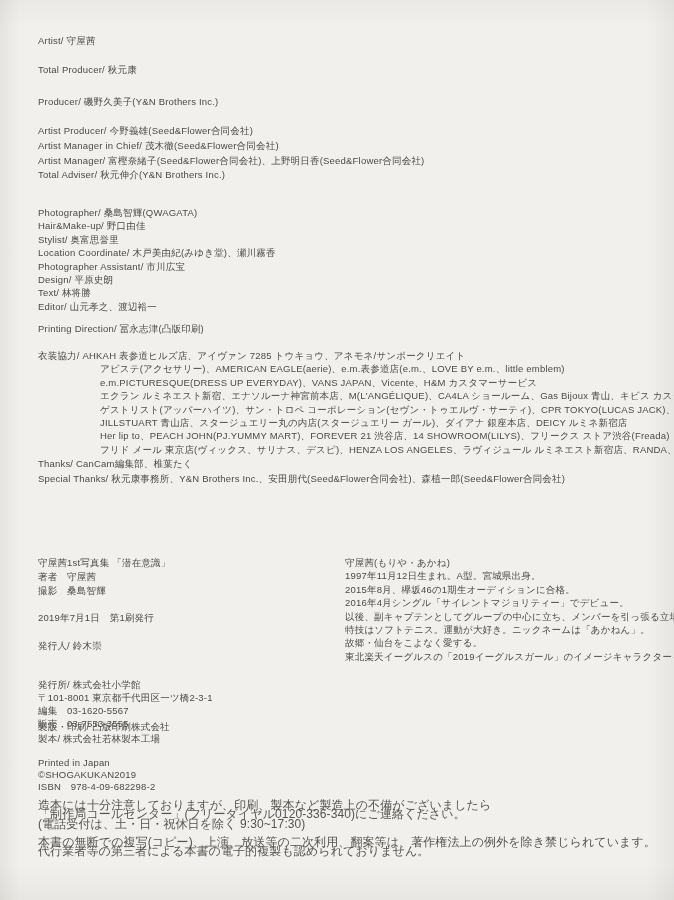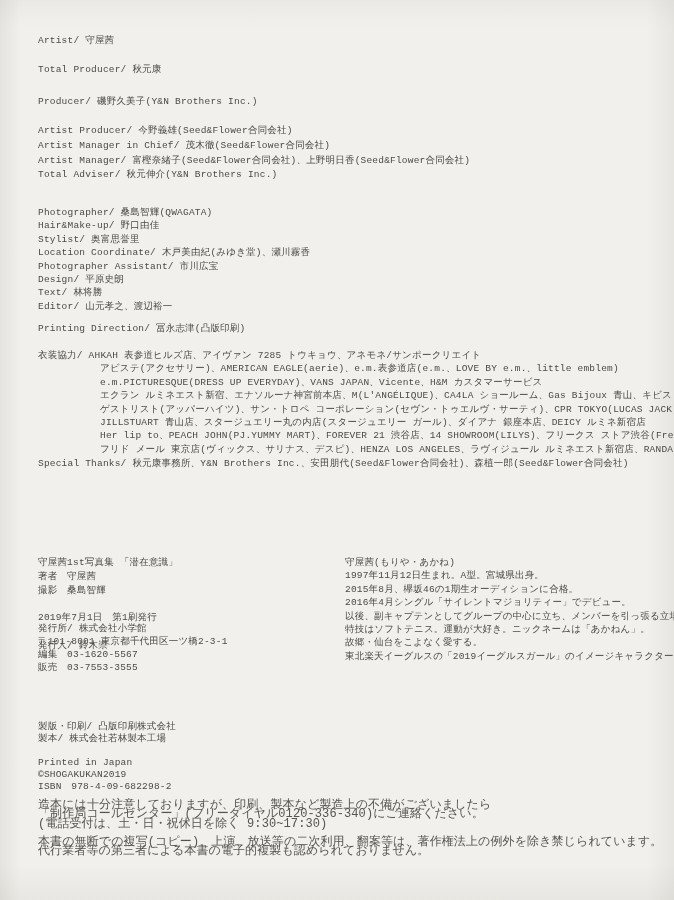--- a/index.html
+++ b/index.html
@@ -6,21 +6,21 @@
   body { background: #d8d6d2; }
   .page {
     position: relative;
     width: 674px;
     height: 900px;
     margin: 0 auto;
     background-color: #f1f0ec;
     background-image:
       linear-gradient(90deg, rgba(60,55,45,0.07) 0, rgba(60,55,45,0) 3%, rgba(60,55,45,0) 96%, rgba(60,55,45,0.06) 100%),
       linear-gradient(180deg, rgba(60,55,45,0.04) 0, rgba(60,55,45,0) 3%, rgba(60,55,45,0) 96%, rgba(60,55,45,0.05) 100%);
-    font-family: Liberation Mono, monospace;
+    font-family: Liberation Sans, sans-serif;
     color: #4b4a45;
     overflow: hidden;
   }
   .block { position: absolute; left: 38px; }
   .block .line {
     font-size: 9.5px;
     line-height: 13.4px;
     letter-spacing: 0.2px;
     white-space: nowrap;
   }
@@ -75,35 +75,36 @@
         <div class="line">e.m.PICTURESQUE(DRESS UP EVERYDAY)、VANS JAPAN、Vicente、H&amp;M カスタマーサービス</div>
         <div class="line">エクラン ルミネエスト新宿、エナソルーナ神宮前本店、M(L'ANGÉLIQUE)、CA4LA ショールーム、Gas Bijoux 青山、キビス カスタマーサポート</div>
         <div class="line">ゲストリスト(アッパーハイツ)、サン・トロペ コーポレーション(セヴン・トゥエルヴ・サーティ)、CPR TOKYO(LUCAS JACK)、6-D Sebastian Masuda プレスルーム</div>
         <div class="line">JILLSTUART 青山店、スタージュエリー丸の内店(スタージュエリー ガール)、ダイアナ 銀座本店、DEICY ルミネ新宿店</div>
         <div class="line">Her lip to、PEACH JOHN(PJ.YUMMY MART)、FOREVER 21 渋谷店、14 SHOWROOM(LILYS)、フリークス ストア渋谷(Freada)</div>
         <div class="line">フリド メール 東京店(ヴィックス、サリナス、デスピ)、HENZA LOS ANGELES、ラヴィジュール ルミネエスト新宿店、RANDA、リルリリー トーキョー</div>
       </div>
   </div>
 
   <div class="block lh15" style="top:456px">
+      <div class="line">Thanks/ CanCam編集部、椎葉たく</div>
       <div class="line">Special Thanks/ 秋元康事務所、Y&amp;N Brothers Inc.、安田朋代(Seed&amp;Flower合同会社)、森植一郎(Seed&amp;Flower合同会社)</div>
     </div>
 
   <div class="block lh14" style="top:556px">
       <div class="line">守屋茜1st写真集 「潜在意識」</div>
       <div class="line">著者　守屋茜</div>
       <div class="line">撮影　桑島智輝</div>
     </div>
   <div class="block" style="top:611px">
       <div class="line">2019年7月1日　第1刷発行</div>
     </div>
   <div class="block" style="top:639px">
       <div class="line">発行人/ 鈴木崇</div>
     </div>
-  <div class="block lh13" style="top:622px">
+  <div class="block lh13" style="top:678px">
       <div class="line">発行所/ 株式会社小学館</div>
       <div class="line">〒101-8001 東京都千代田区一ツ橋2-3-1</div>
       <div class="line">編集　03-1620-5567</div>
       <div class="line">販売　03-7553-3555</div>
     </div>
   <div class="block lh12" style="top:721px">
       <div class="line">製版・印刷/ 凸版印刷株式会社</div>
       <div class="line">製本/ 株式会社若林製本工場</div>
     </div>
   <div class="block lh12" style="top:757px">

